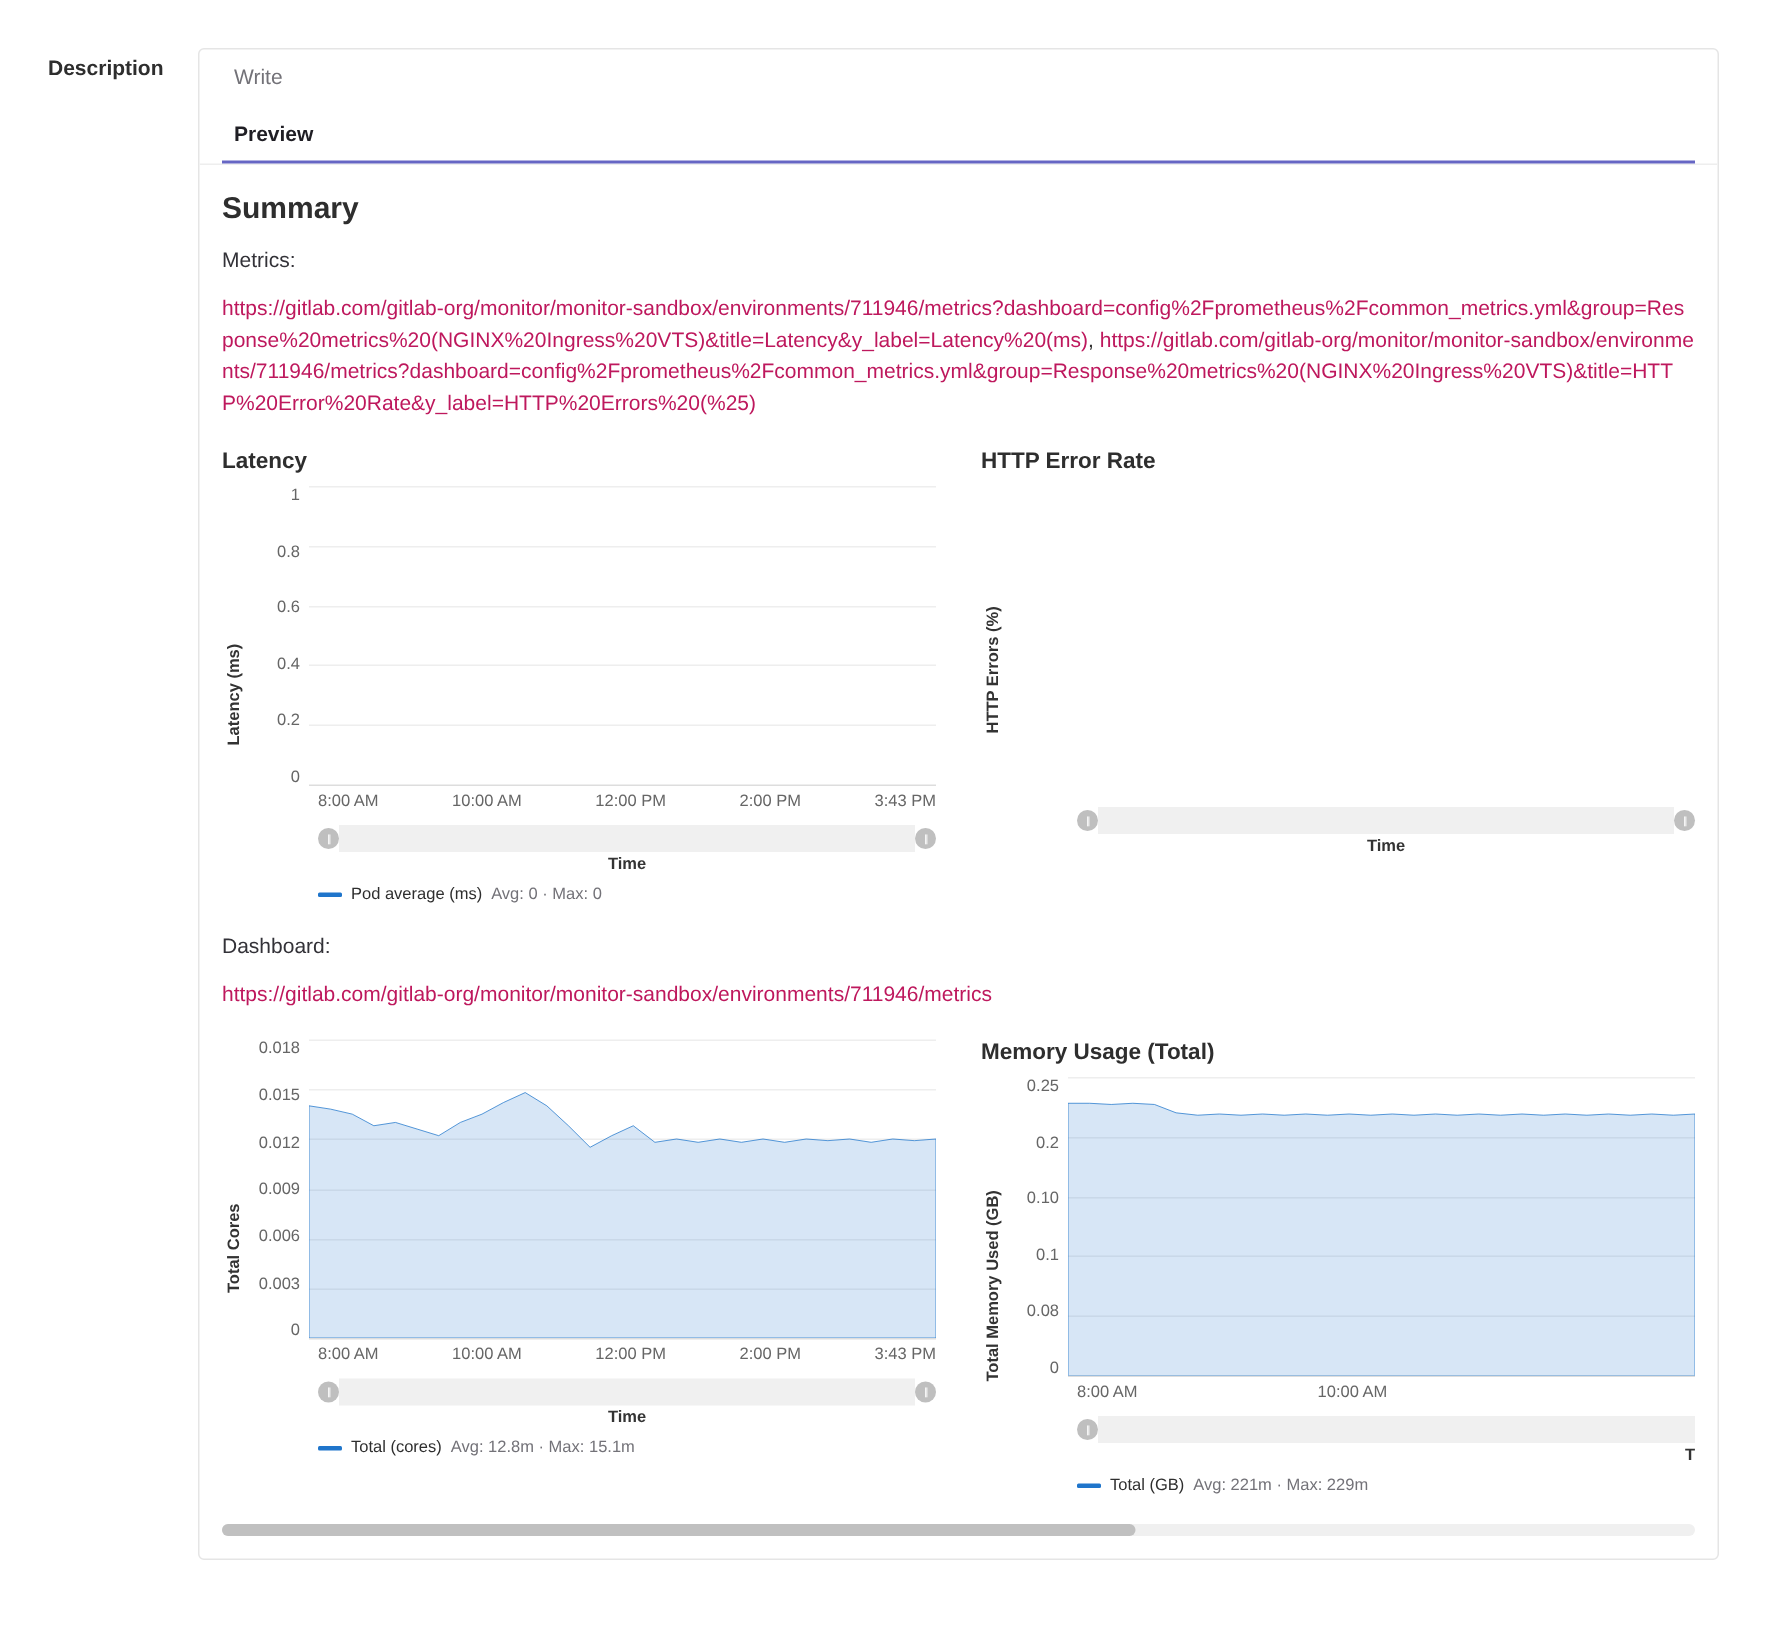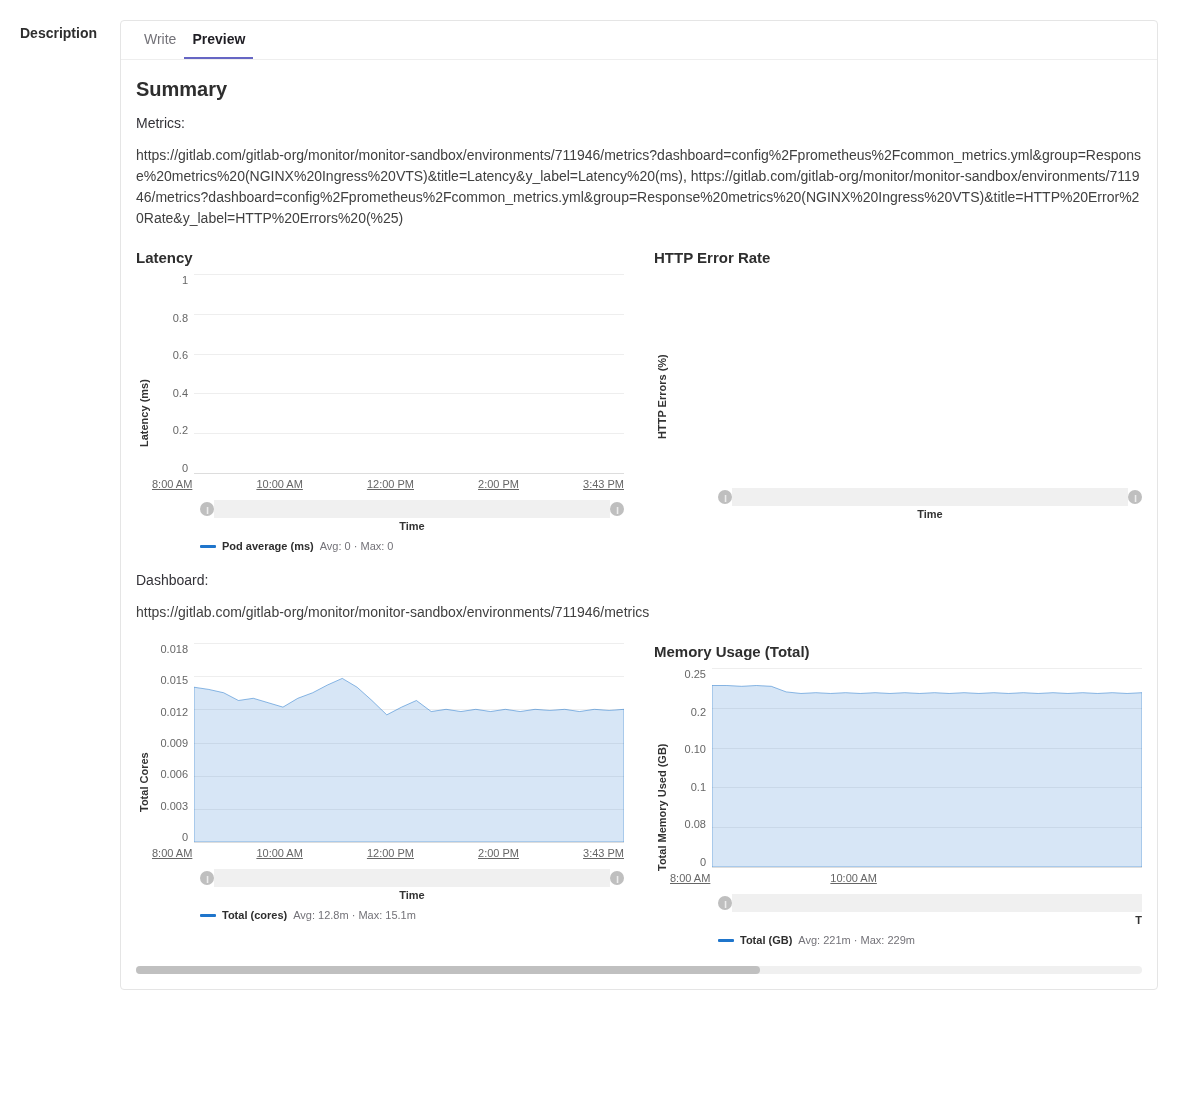--- a/index.html
+++ b/index.html
@@ -1,46 +1,46 @@
 <!DOCTYPE html>
 <html><head>
 <meta charset="utf-8">
 <style>
   * { box-sizing: border-box; margin: 0; padding: 0; }
   body { font-family: -apple-system, BlinkMacSystemFont, "Segoe UI", Helvetica, Arial, sans-serif; font-size: 14px; color: #2e2e2e; background: #fff; }
-  .container { display: flex; padding: 20px; gap: 20px; }
+  .container { display: flex; padding: 32px; gap: 20px; }
   .left-col { width: 80px; padding-top: 5px; }
   .left-col .label { font-weight: 600; color: #2e2e2e; font-size: 14px; }
   .main-panel { flex: 1; border: 1px solid #e5e5e5; border-radius: 4px; padding: 0 15px 15px 15px; min-width: 0; overflow: hidden; }
-  .tabs { display: flex; border-bottom: 1px solid #eee; margin: 0 -15px; padding: 0 15px; }
+  .tabs { display: flex; border-bottom: 1px solid #eee; margin: 0 -15px; padding: 0 15px; flex-direction: column; }
   .tab { padding: 10px 8px; font-size: 14px; color: #737278; cursor: pointer; border-bottom: 2px solid transparent; }
   .tab.active { color: #1f1e24; font-weight: 600; border-bottom: 2px solid #6666c4; }
   h2.summary { font-size: 20px; font-weight: 700; margin: 18px 0 14px 0; }
   .body-text { font-size: 14px; margin-bottom: 14px; color: #333238; }
-  .link { color: #404040; text-decoration: none; word-break: break-all; font-size: 14px; line-height: 1.5; }
+  .link { color: #be185d; text-decoration: none; word-break: break-all; font-size: 14px; line-height: 1.5; }
   .link-block { margin-bottom: 20px; line-height: 1.5; }
   .charts-row { display: flex; gap: 30px; margin-bottom: 20px; }
   .chart-cell { flex: 1; min-width: 0; }
   .chart-title { font-size: 15px; font-weight: 600; margin-bottom: 8px; }
   .chart-wrap { display: flex; }
   .y-axis-label { writing-mode: vertical-rl; transform: rotate(180deg); font-size: 11px; font-weight: 600; color: #333; text-align: center; padding: 0 2px; }
   .chart-body { flex: 1; min-width: 0; }
   .plot-area { position: relative; height: 200px; display: flex; }
   .y-ticks { display: flex; flex-direction: column; justify-content: space-between; align-items: flex-end; padding-right: 6px; font-size: 11px; color: #666; height: 100%; width: 42px; }
   .grid-area { flex: 1; position: relative; border-bottom: 1px solid #ddd; }
   .gridline { position: absolute; left: 0; right: 0; border-top: 1px solid #eee; }
-  .x-ticks { display: flex; justify-content: space-between; font-size: 11px; color: #666; margin-top: 4px; text-decoration: underline; }
+  .x-ticks { display: flex; justify-content: space-between; font-size: 11px; color: #666; margin-left: 48px; margin-top: 4px; }
   .brush { display: flex; align-items: center; margin: 10px 0 2px 48px; }
   .brush-handle { width: 14px; height: 14px; border-radius: 50%; background: #bfbfbf; display: flex; align-items: center; justify-content: center; font-size: 8px; color: #fff; cursor: ew-resize; flex-shrink: 0; }
   .brush-handle::before { content: "||"; font-size: 7px; letter-spacing: -1px; }
   .brush-track { flex: 1; height: 18px; background: #f0f0f0; }
   .brush-label { text-align: center; font-size: 11px; font-weight: 600; color: #333; margin-left: 48px; margin-top: 2px; }
   .legend { display: flex; align-items: center; gap: 6px; font-size: 11px; margin-top: 8px; margin-left: 48px; }
   .legend-swatch { width: 16px; height: 3px; background: #1f75cb; border-radius: 1px; }
-  .legend-name { font-weight: 700; text-align: right; }
+  .legend-name { font-weight: 400; text-align: right; }
   .legend-stats { color: #737278; }
   .scroll-bar { height: 8px; background: #f0f0f0; border-radius: 4px; margin-top: 20px; position: relative; }
   .scroll-thumb { position: absolute; left: 0; width: 62%; height: 100%; background: #c0c0c0; border-radius: 4px; }
   svg.area-chart { position: absolute; top: 0; left: 0; width: 100%; height: 100%; }
 </style>
 </head>
 <body>
 
 <div class="container">
   <div class="left-col">

